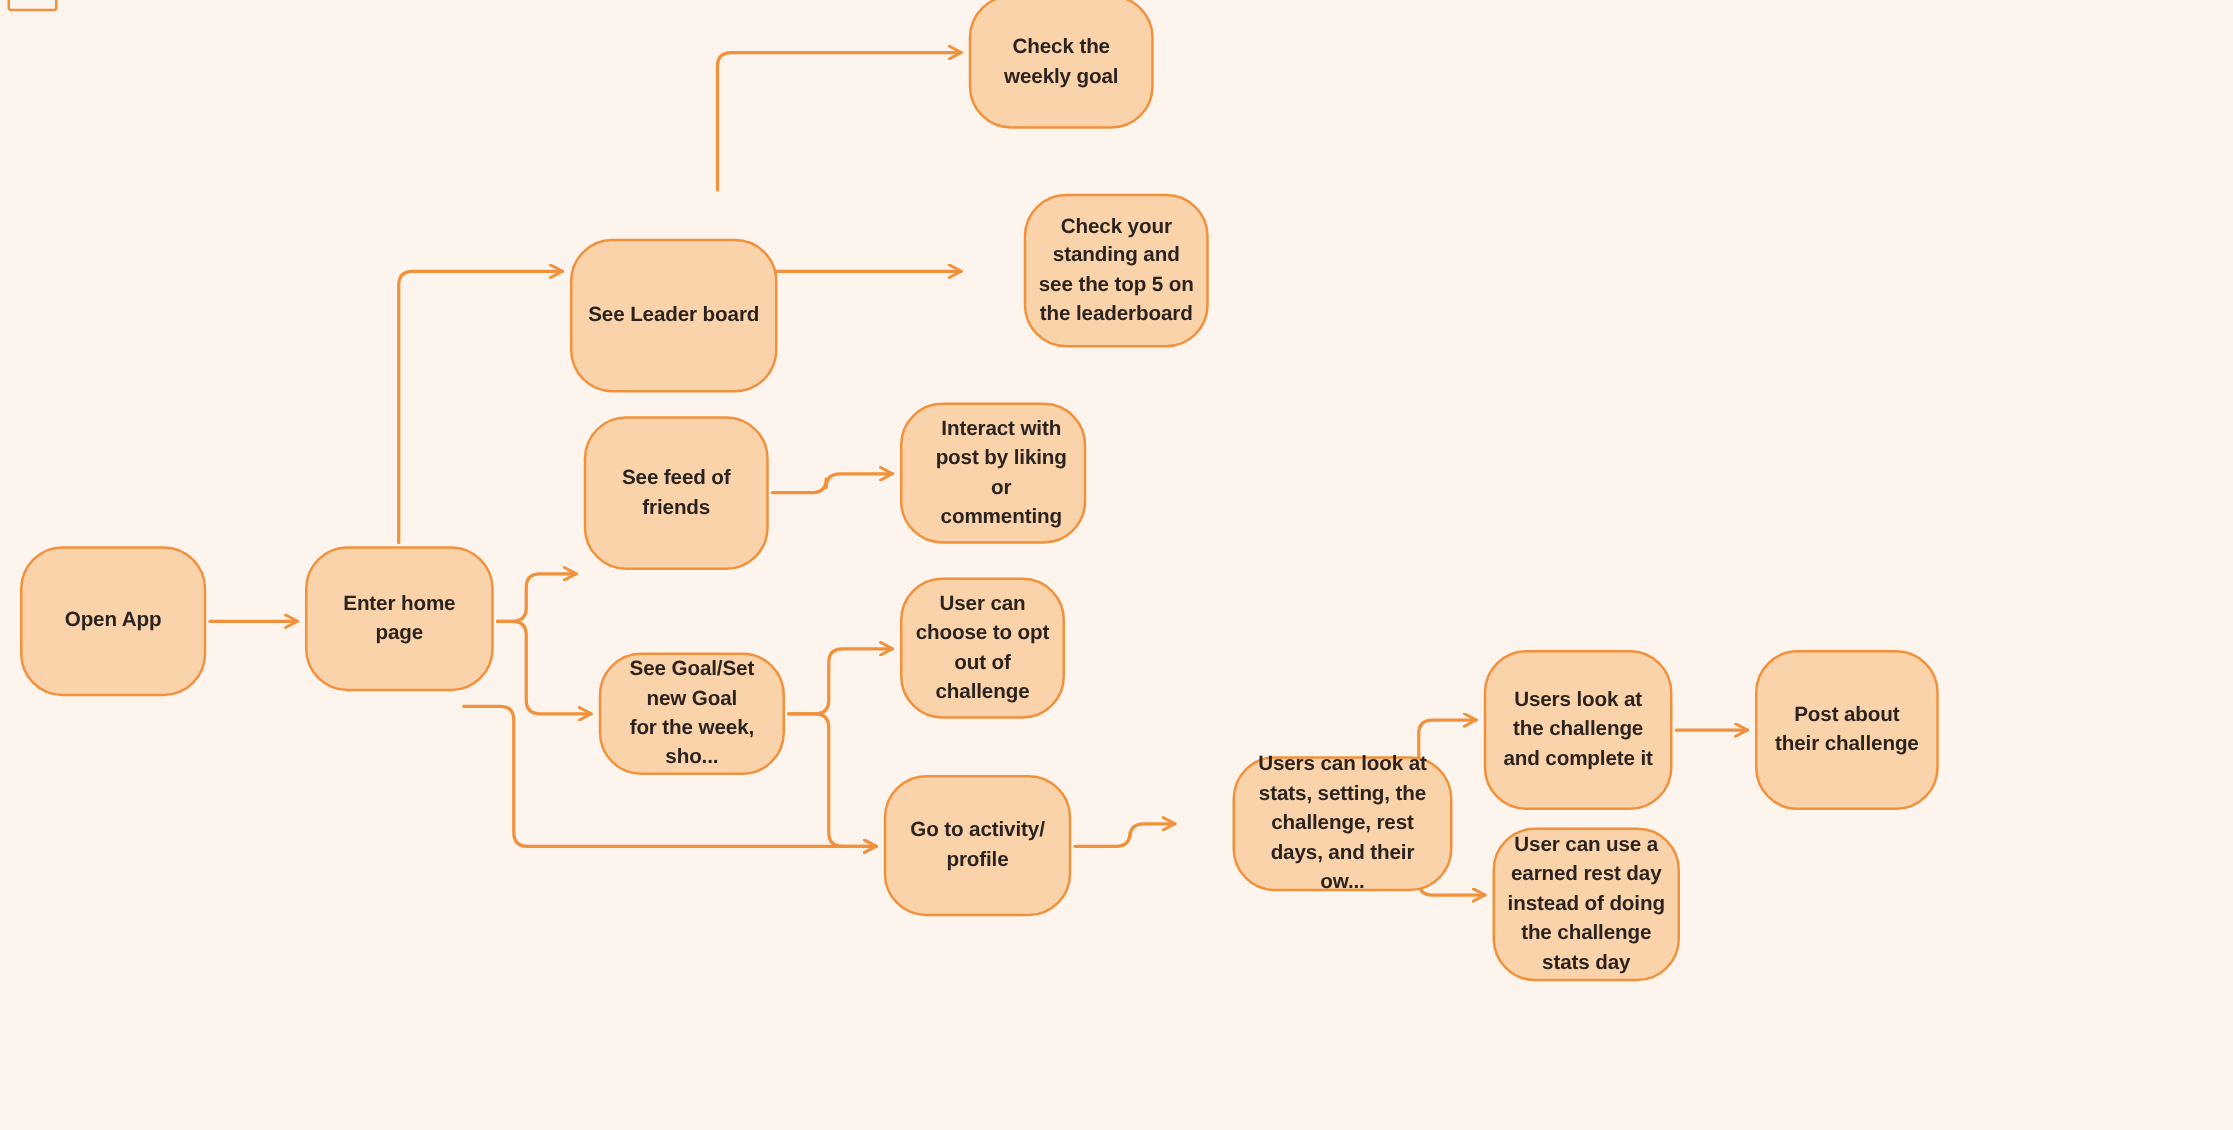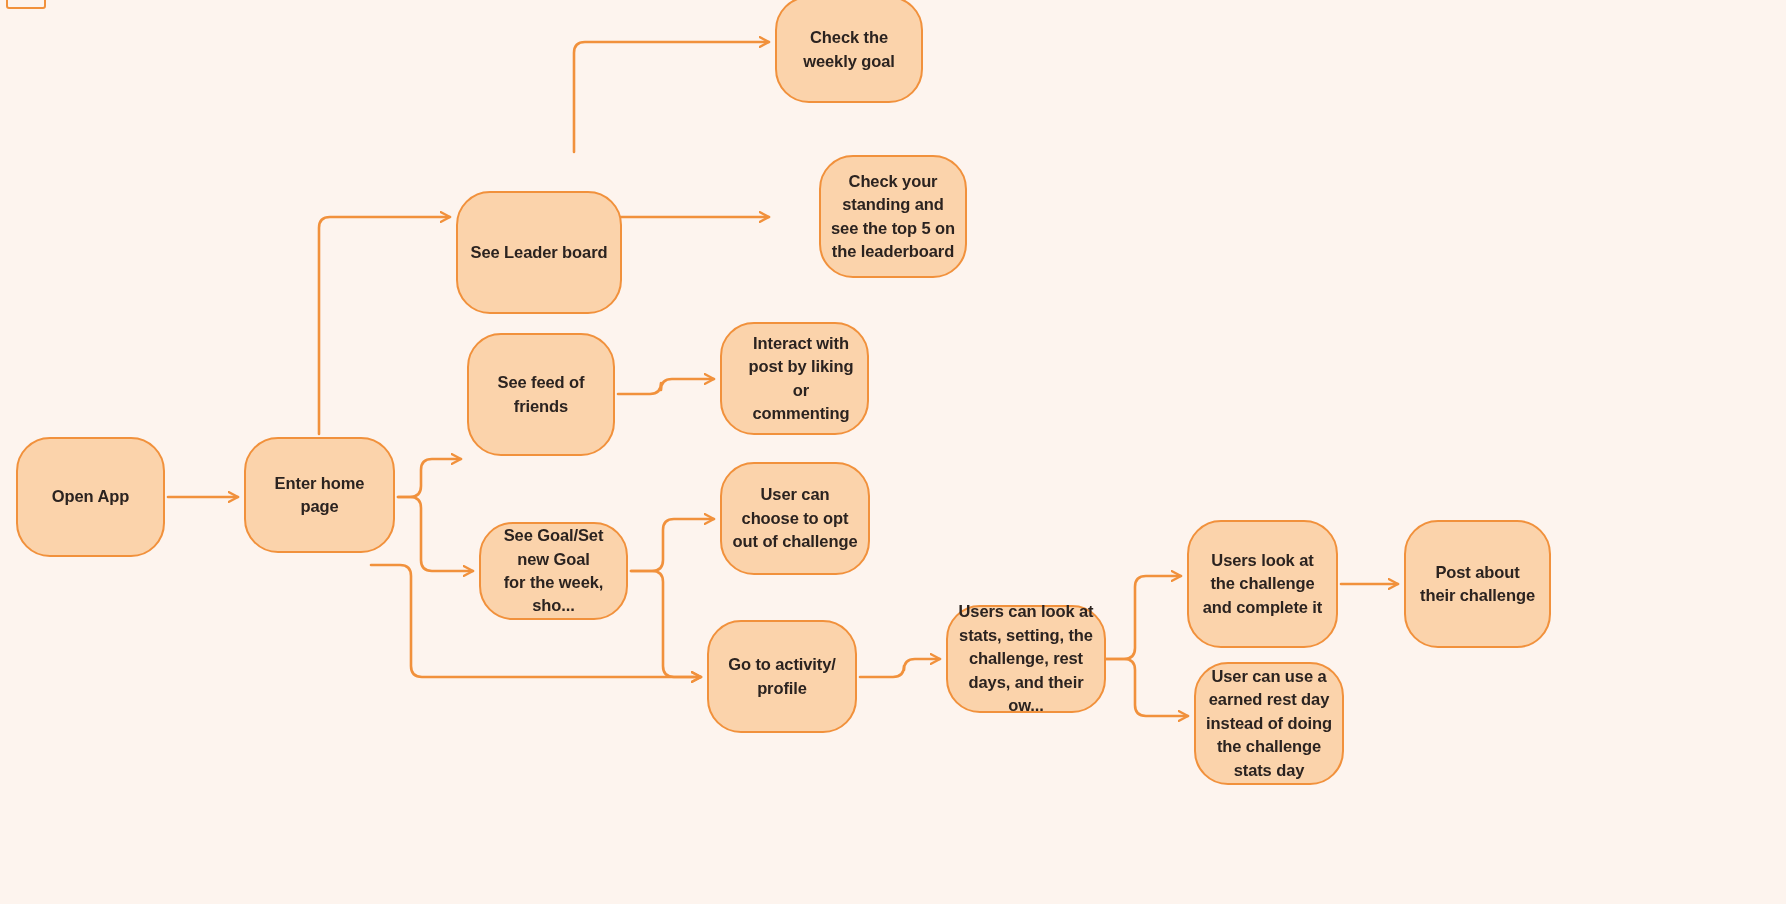--- a/index.html
+++ b/index.html
@@ -115,27 +115,27 @@
   </div>
   <div class="node" style="left: 467px; top: 333px; width: 148px; height: 123px;">
     <span>See feed of friends</span>
   </div>
   <div class="node" style="left: 720px; top: 322px; width: 149px; height: 113px; padding-left: 23px;">
     <span>Interact with post by liking or commenting</span>
   </div>
   <div class="node" style="left: 479px; top: 522px; width: 149px; height: 98px; align-items: center;">
     <span>See Goal/Set new Goal<br>for the week, sho...</span>
   </div>
-  <div class="node" style="left: 720px; top: 462px; width: 150px; height: 113px;">
+  <div class="node" style="left: 720px; top: 462px; width: 132px; height: 113px;">
     <span>User can choose to opt out of challenge</span>
   </div>
   <div class="node" style="left: 707px; top: 620px; width: 150px; height: 113px;">
     <span>Go to activity/ profile</span>
   </div>
-  <div class="node" style="left: 946px; top: 605px; width: 160px; height: 108px;">
+  <div class="node" style="left: 986px; top: 605px; width: 176px; height: 108px;">
     <span>Users can look at stats, setting, the challenge, rest days, and their ow...</span>
   </div>
   <div class="node" style="left: 1187px; top: 520px; width: 151px; height: 128px;">
     <span>Users look at the challenge and complete it</span>
   </div>
   <div class="node" style="left: 1404px; top: 520px; width: 147px; height: 128px;">
     <span>Post about their challenge</span>
   </div>
   <div class="node" style="left: 1194px; top: 662px; width: 150px; height: 123px;">
     <span>User can use a earned rest day instead of doing the challenge stats day</span>

